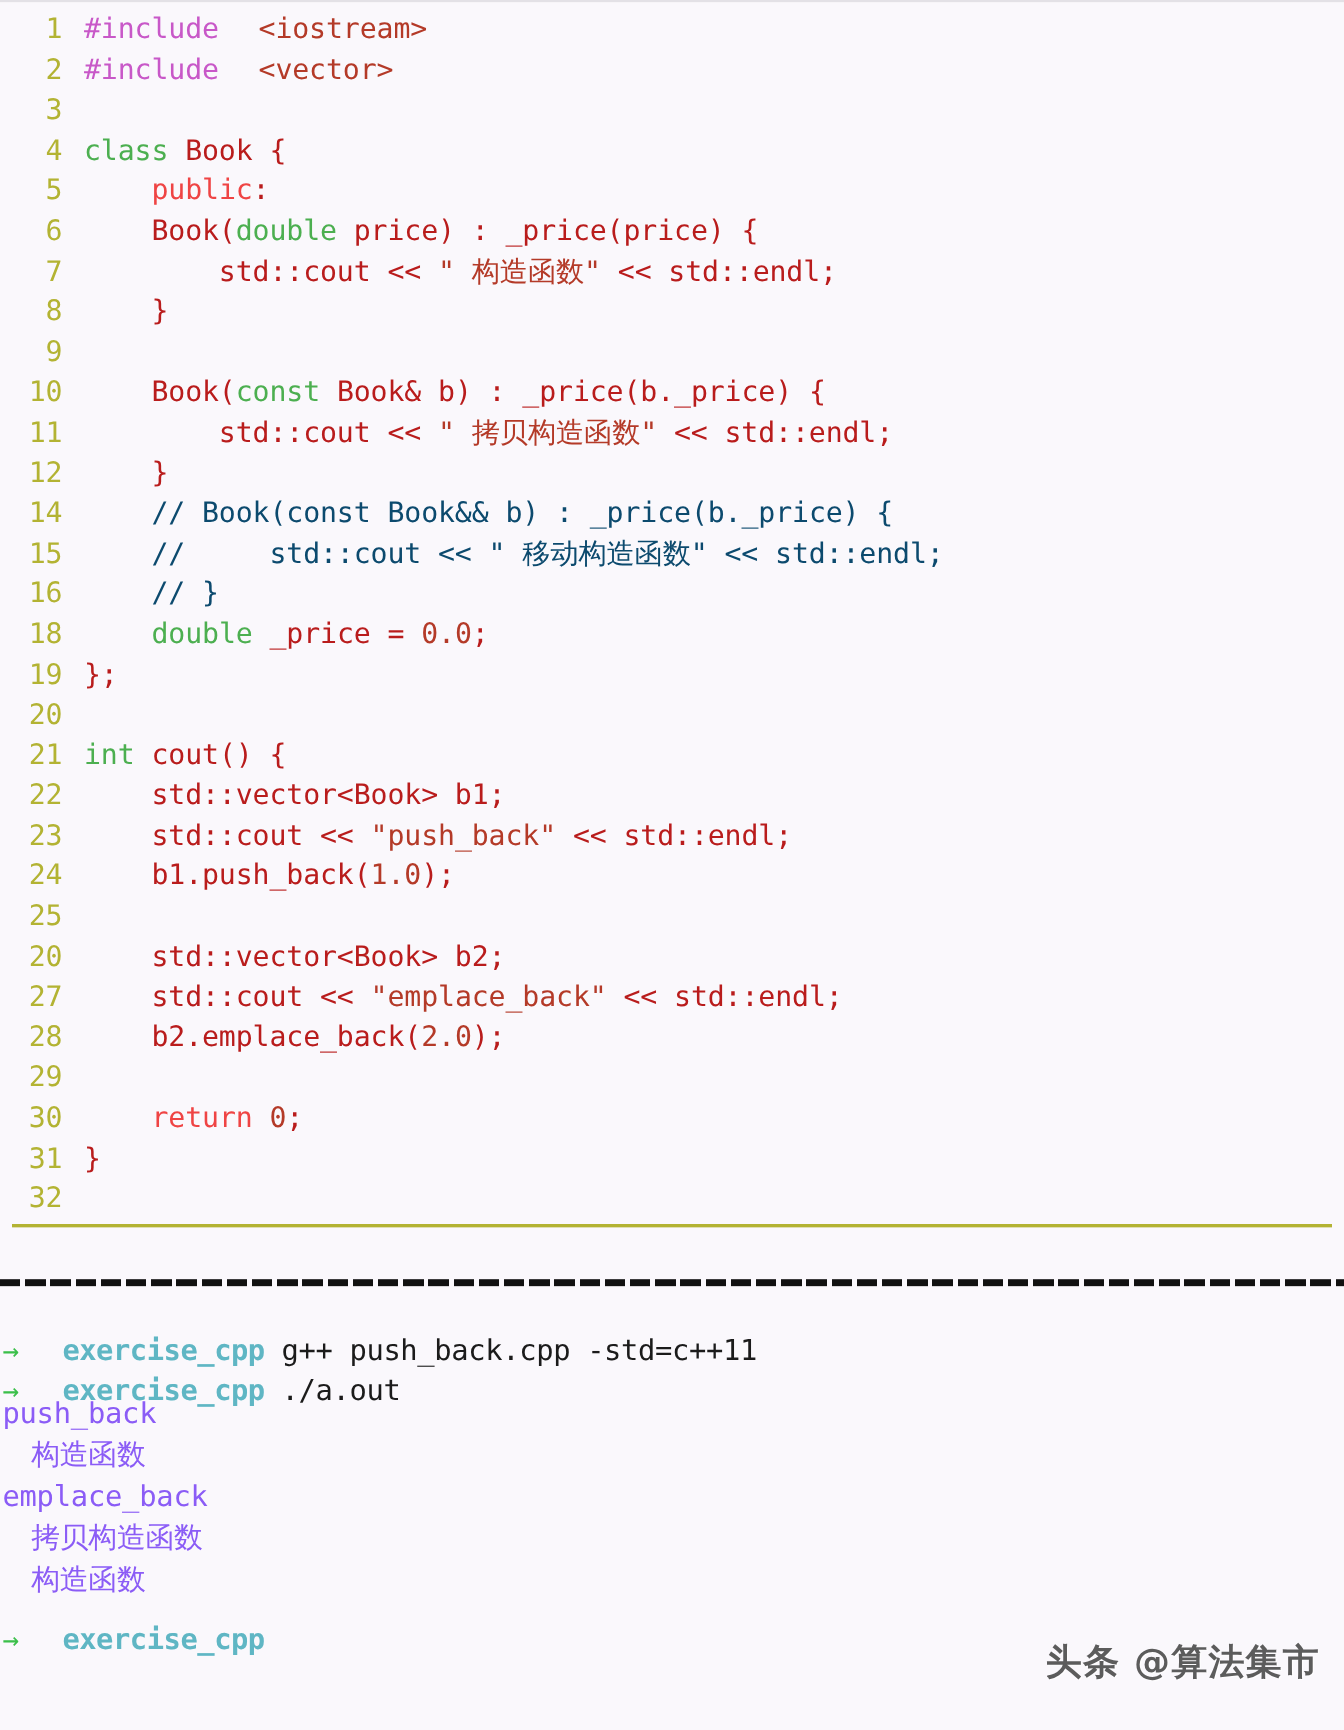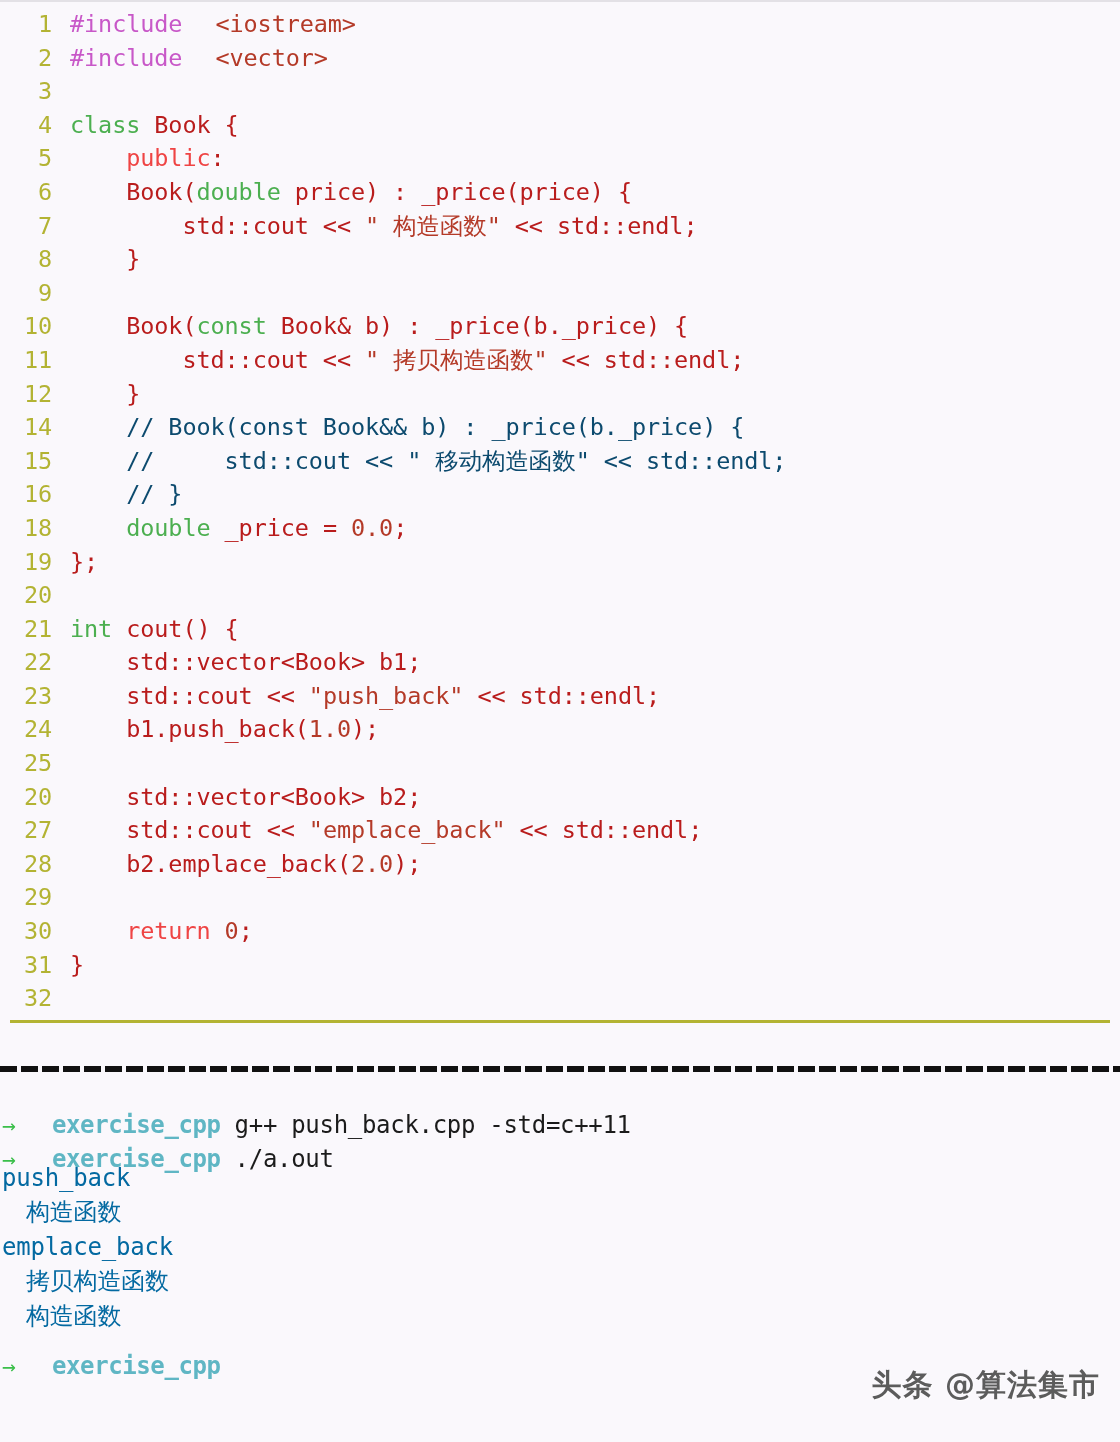--- a/index.html
+++ b/index.html
@@ -127,21 +127,21 @@
     padding-left: 26px;
     padding-right: 14px;
     letter-spacing: -0.4px;
     margin-top: 16px;
   }
   .prompt-cmd {
     color: #1b1b1b;
     letter-spacing: -0.3px;
   }
   .term-out {
-    color: #0369a1;
+    color: #8b5cf6;
     letter-spacing: -0.2px;
   }
   .term-out.indent { padding-left: 24px; }
 
   
   .watermark {
     position: absolute;
     right: 20px;
     bottom: 36px;
     font-family: "DejaVu Sans", "Liberation Sans", sans-serif;

